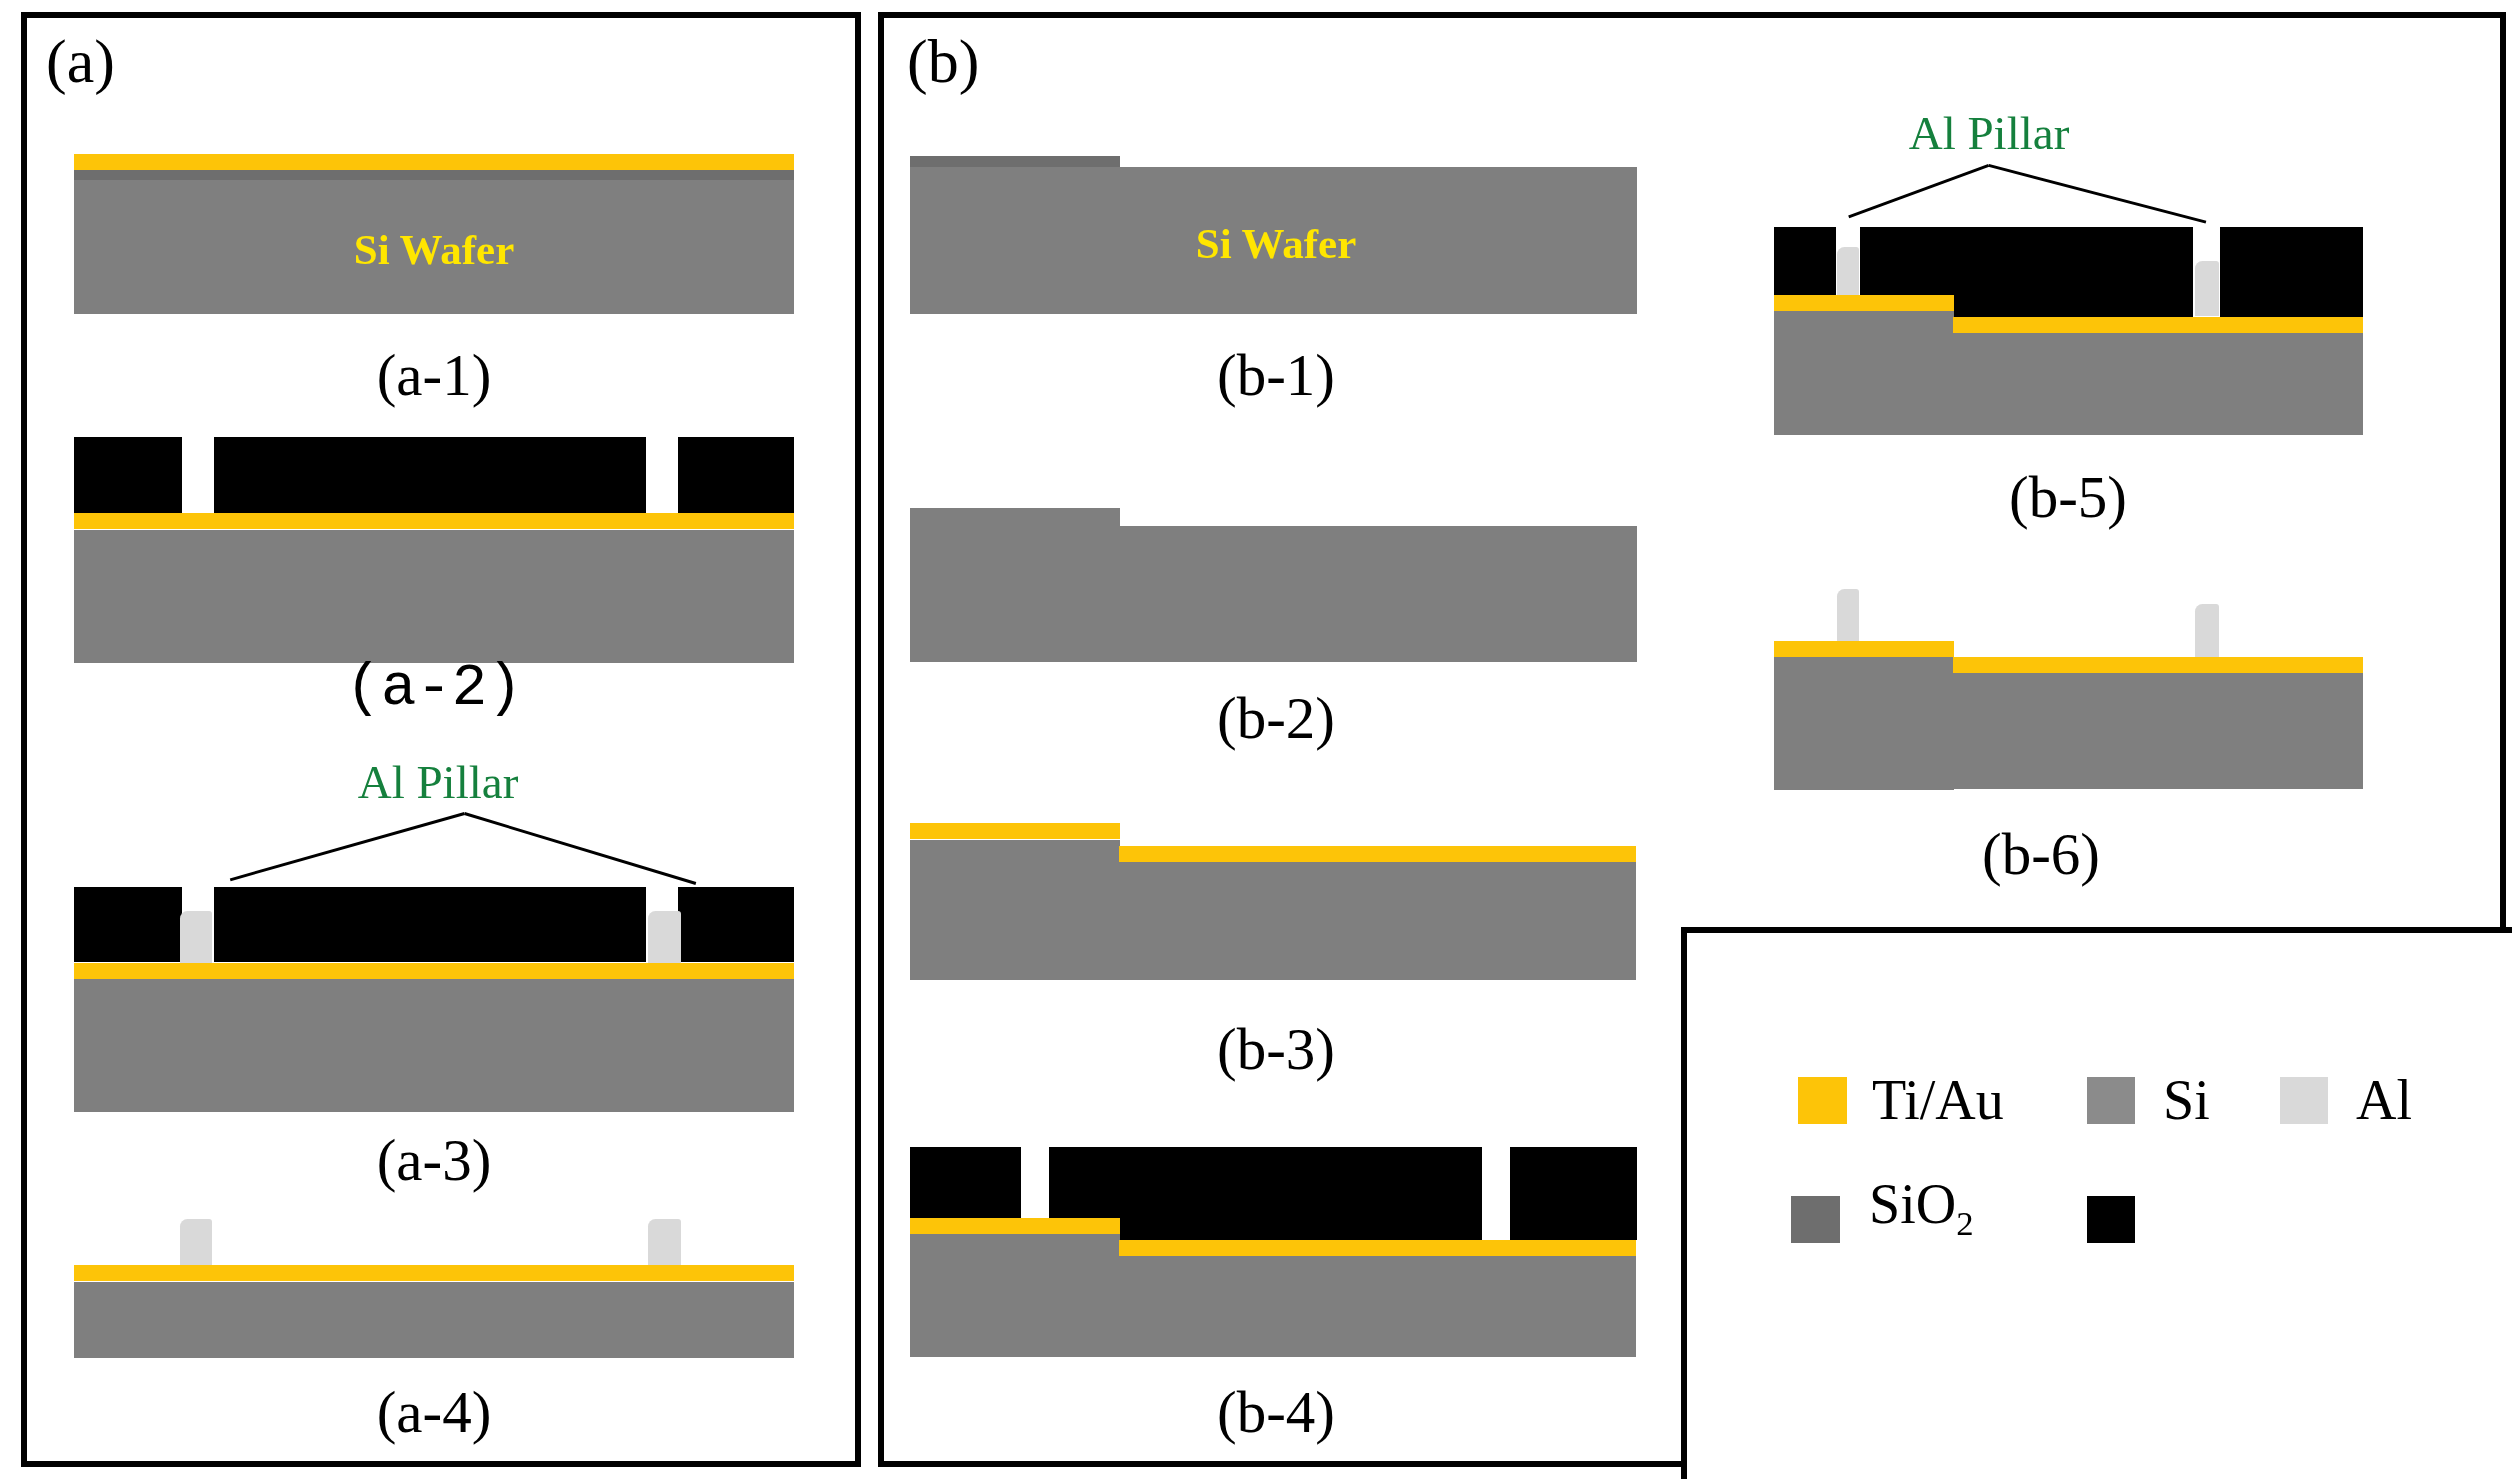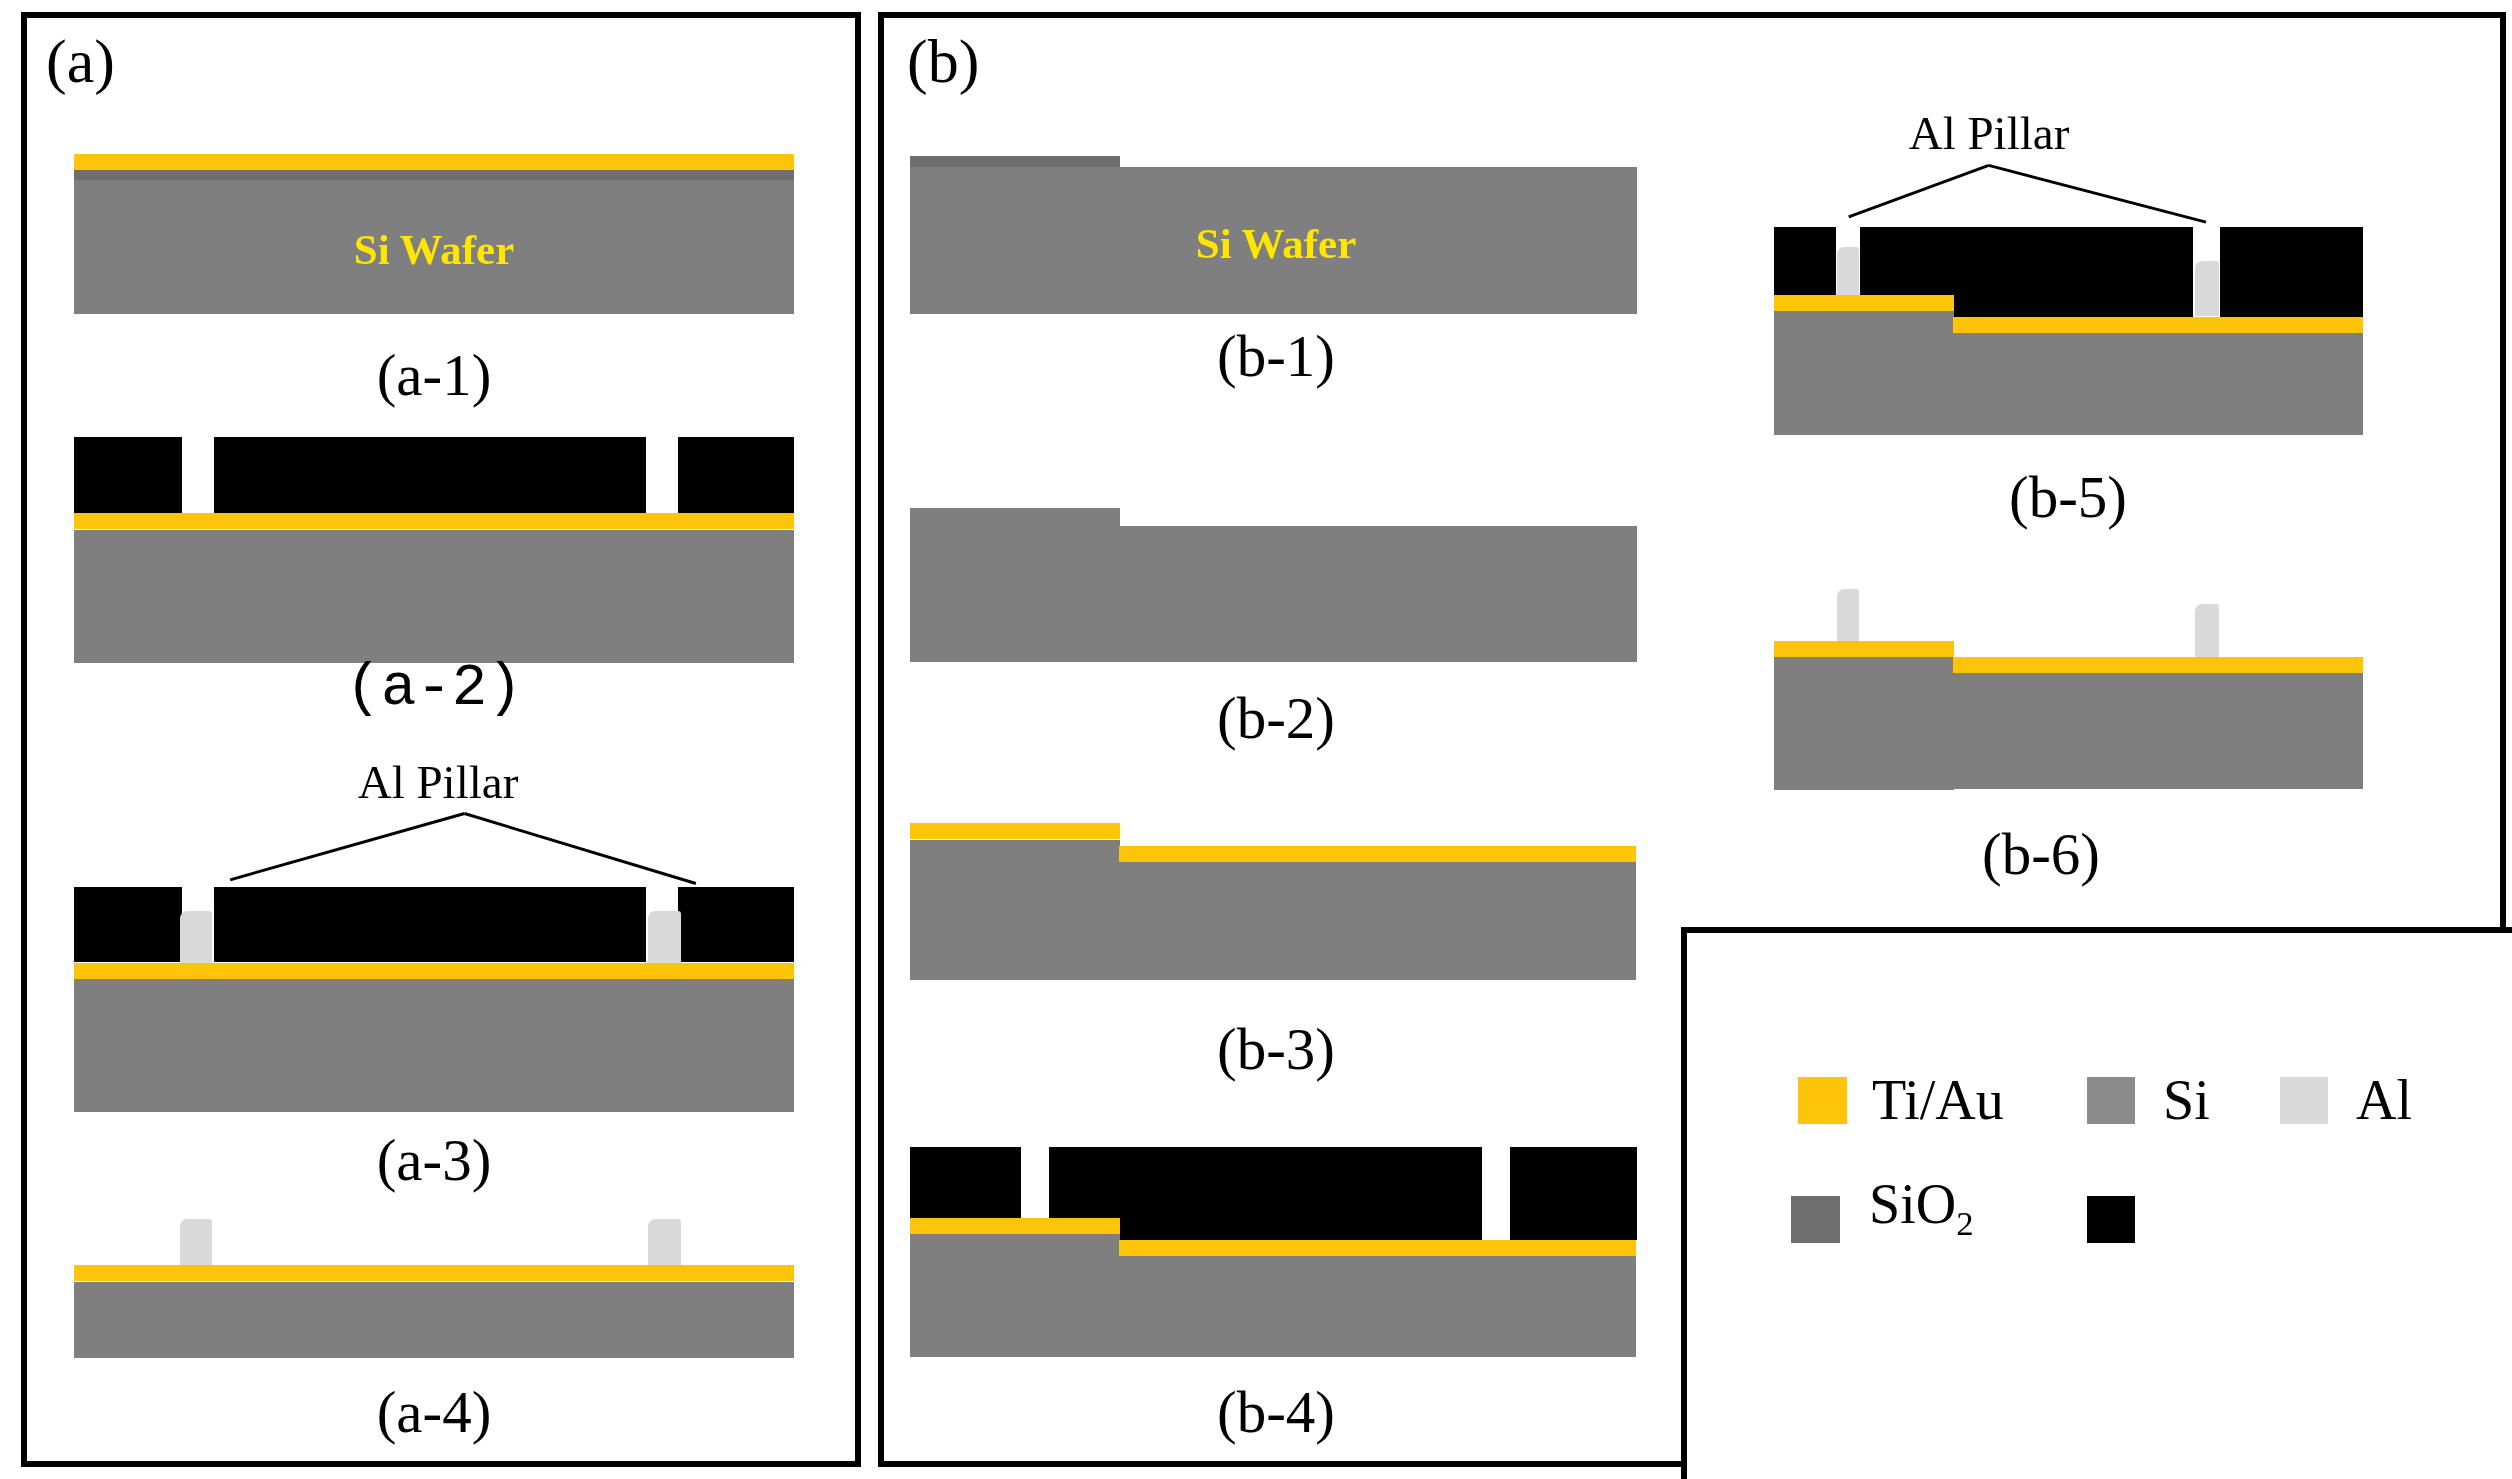--- a/index.html
+++ b/index.html
@@ -8,21 +8,21 @@
   .panel{position:absolute;border:6.6px solid #000;box-sizing:border-box;background:#fff;}
   .notch{position:absolute;background:#fff;border-left:6.6px solid #000;border-top:6.6px solid #000;box-sizing:border-box;}
   .layer{position:absolute;}
   .tiau{background:var(--ti-au,#FDC408);}
   .si{background:var(--si,#7F7F7F);}
   .sio2{background:var(--sio2,#6E6E6E);}
   .al{background:var(--al,#D9D9D9);border-radius:7.4px 2.9px 0 0;}
   .pr{background:var(--photoresist,#000);}
   .panel-label{position:absolute;font-size:62px;color:#000;line-height:1;}
   .cap{position:absolute;font-size:59px;color:#000;line-height:1;transform:translateX(-50%);white-space:nowrap;}
-  .ann{position:absolute;font-size:47px;color:#000000;line-height:1;transform:translateX(-50%);white-space:nowrap;}
+  .ann{position:absolute;font-size:47px;color:#15803d;line-height:1;transform:translateX(-50%);white-space:nowrap;}
   .wafer-label{position:absolute;font-size:43px;font-weight:bold;color:var(--wafer-text,#FFE600);
                transform:translate(-50%,-50%);white-space:nowrap;line-height:1;}
   .pointer{position:absolute;}
   .legend{position:absolute;left:1681px;top:927px;width:832px;height:553px;}
   .swatch{position:absolute;width:48px;height:47px;}
   .legend-label{position:absolute;font-size:56px;color:#000;line-height:66px;height:66px;white-space:nowrap;}
   .legend-label sub{font-size:0.62em;line-height:0;}
 </style>
 </head>
 <body>
@@ -66,21 +66,21 @@
   <div class="layer si" style="left:74px;top:1282px;width:720px;height:76px;"></div>
   <div class="cap" style="left:434px;top:1383px;">(a-4)</div>
 
   <div class="panel" style="left:878px;top:11.8px;width:1628px;height:1455px;"></div>
   <div class="notch" style="left:1681px;top:927px;width:832px;height:553px;"></div>
   <div class="panel-label" style="left:907px;top:29.5px;">(b)</div>
 
   <div class="layer sio2" style="left:910px;top:156px;width:210px;height:11px;"></div>
   <div class="layer si" style="left:910px;top:167px;width:727px;height:147px;"></div>
   <div class="wafer-label" style="left:1276px;top:243px;">Si Wafer</div>
-  <div class="cap" style="left:1276px;top:327px;">(b-1)</div>
+  <div class="cap" style="left:1276px;top:346px;">(b-1)</div>
 
   <div class="layer si" style="left:910px;top:508px;width:210px;height:17.7px;"></div>
   <div class="layer si" style="left:910px;top:526px;width:727px;height:136px;"></div>
   <div class="cap" style="left:1276px;top:689px;">(b-2)</div>
 
   <div class="layer tiau" style="left:910px;top:823px;width:210px;height:16px;"></div>
   <div class="layer si" style="left:910px;top:840px;width:210px;height:140px;"></div>
   <div class="layer tiau" style="left:1119px;top:846px;width:517px;height:16px;"></div>
   <div class="layer si" style="left:1119px;top:862px;width:517px;height:118px;"></div>
   <div class="cap" style="left:1276px;top:1020px;">(b-3)</div>

